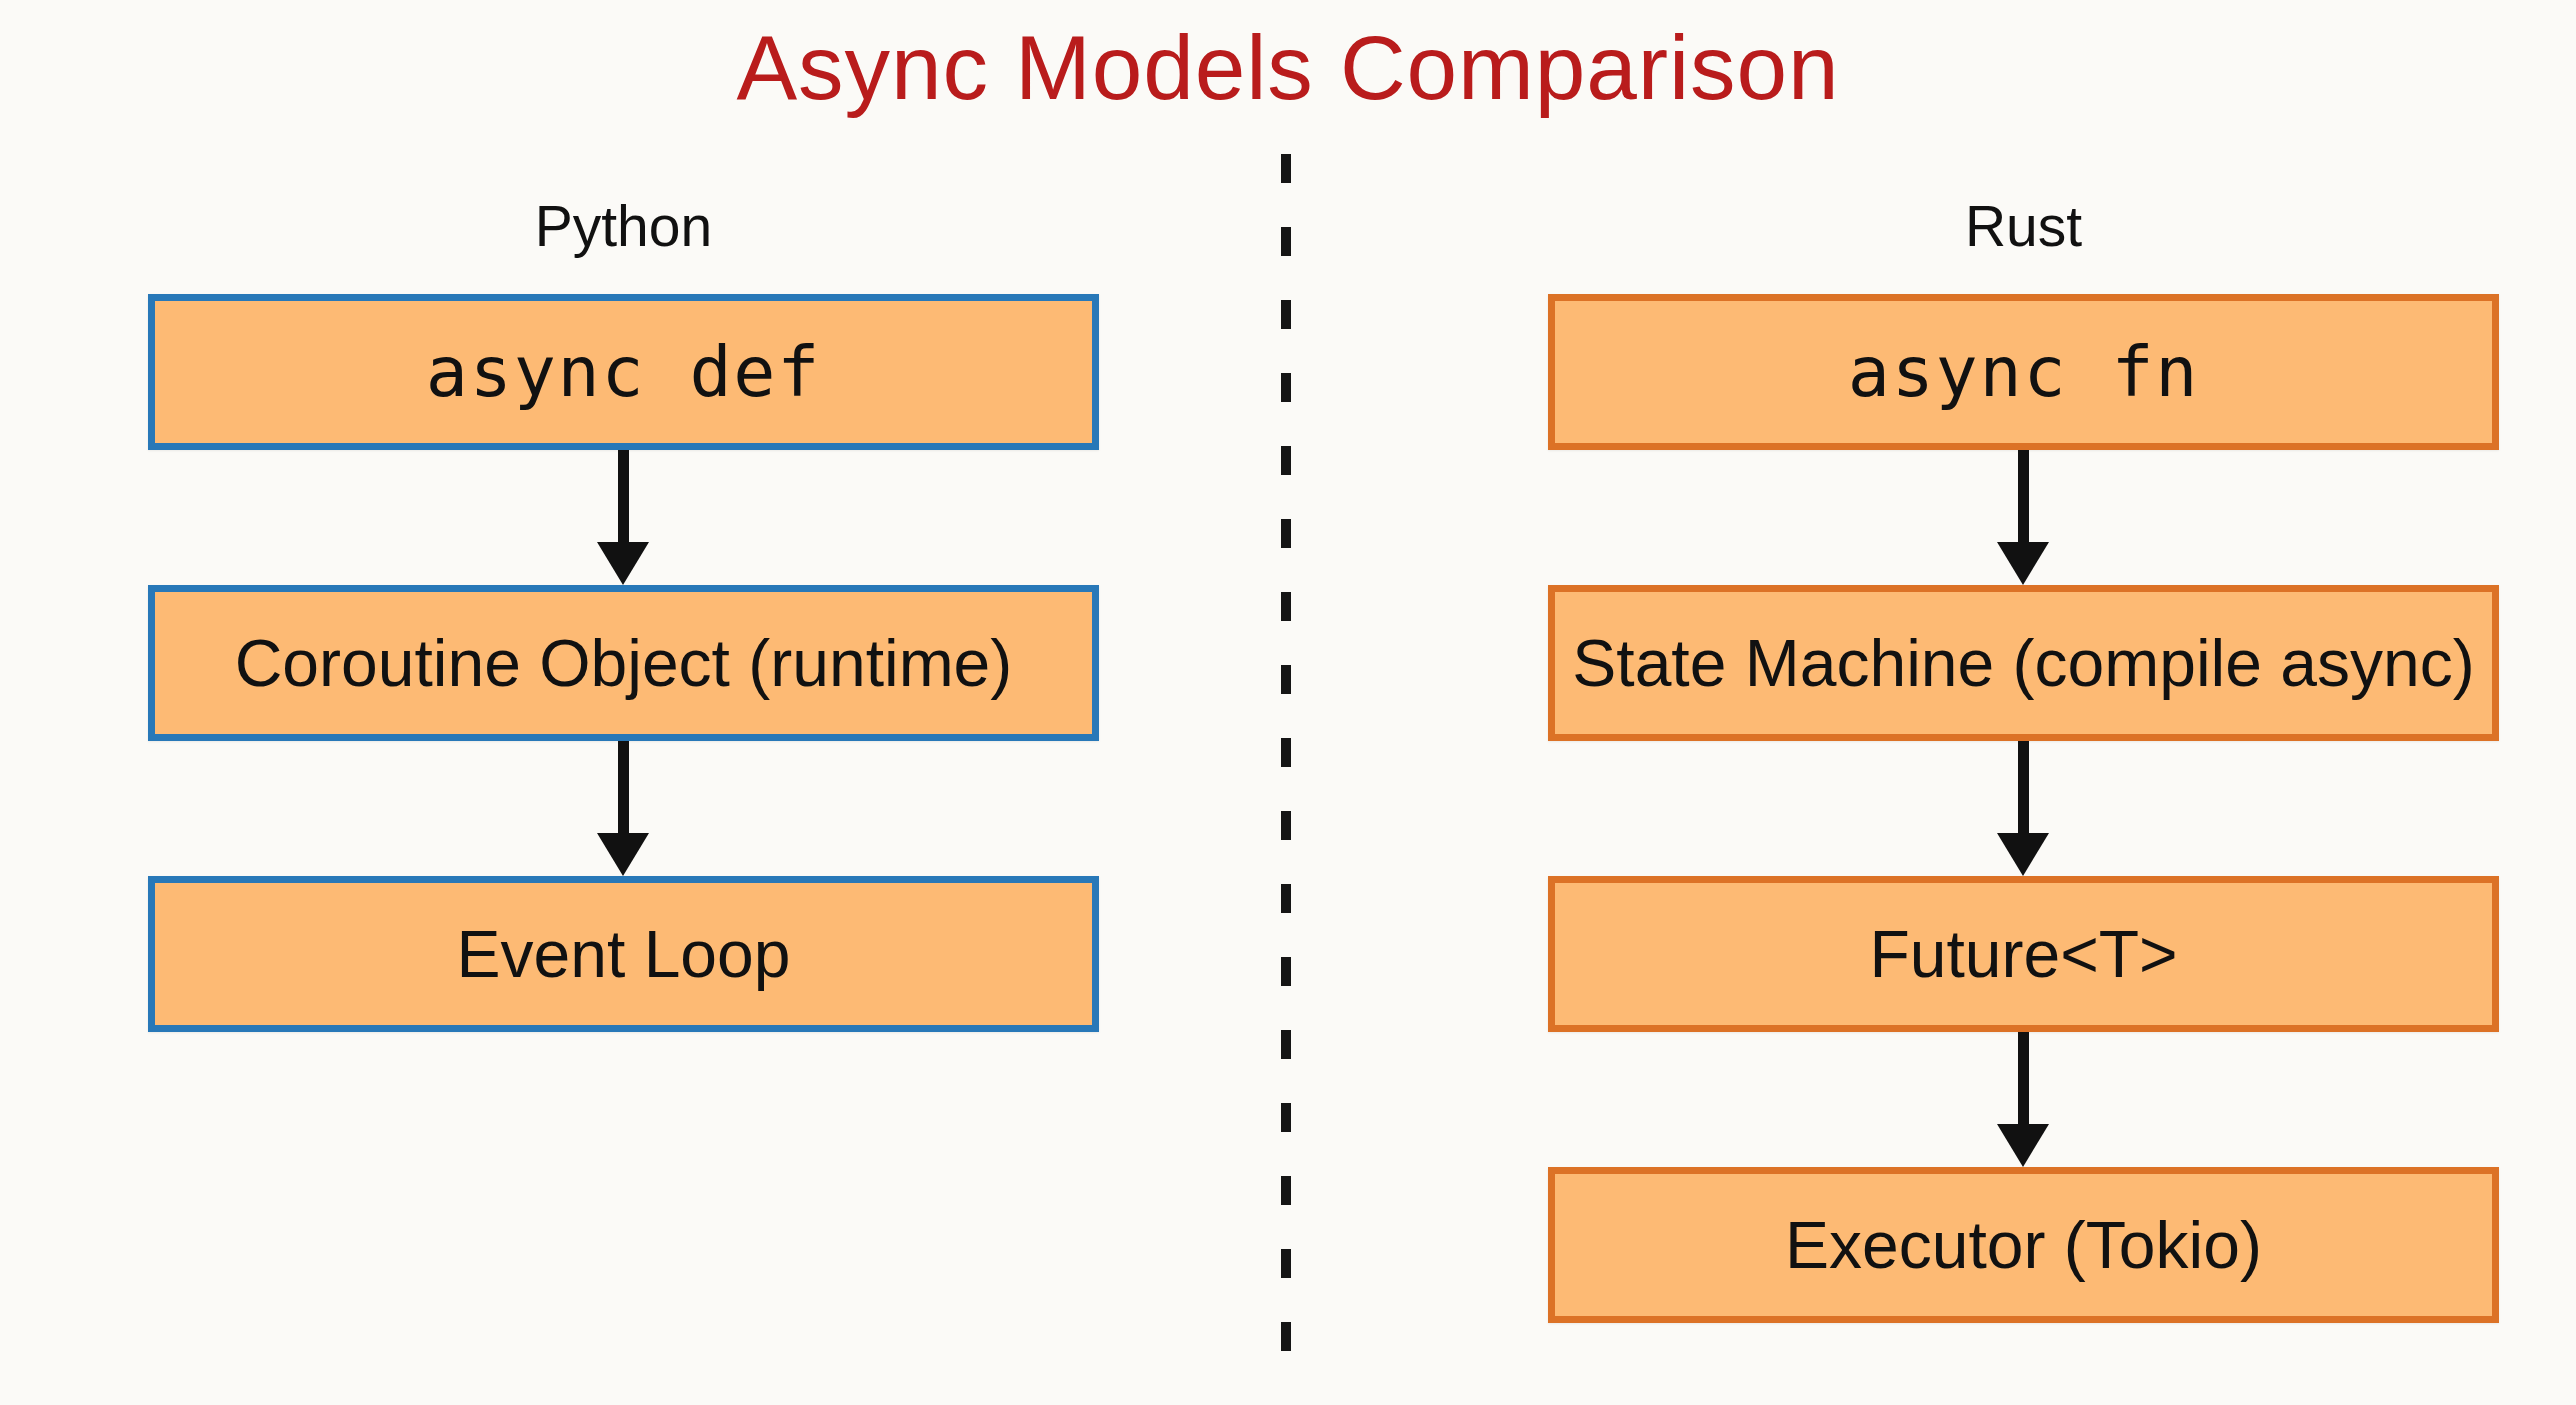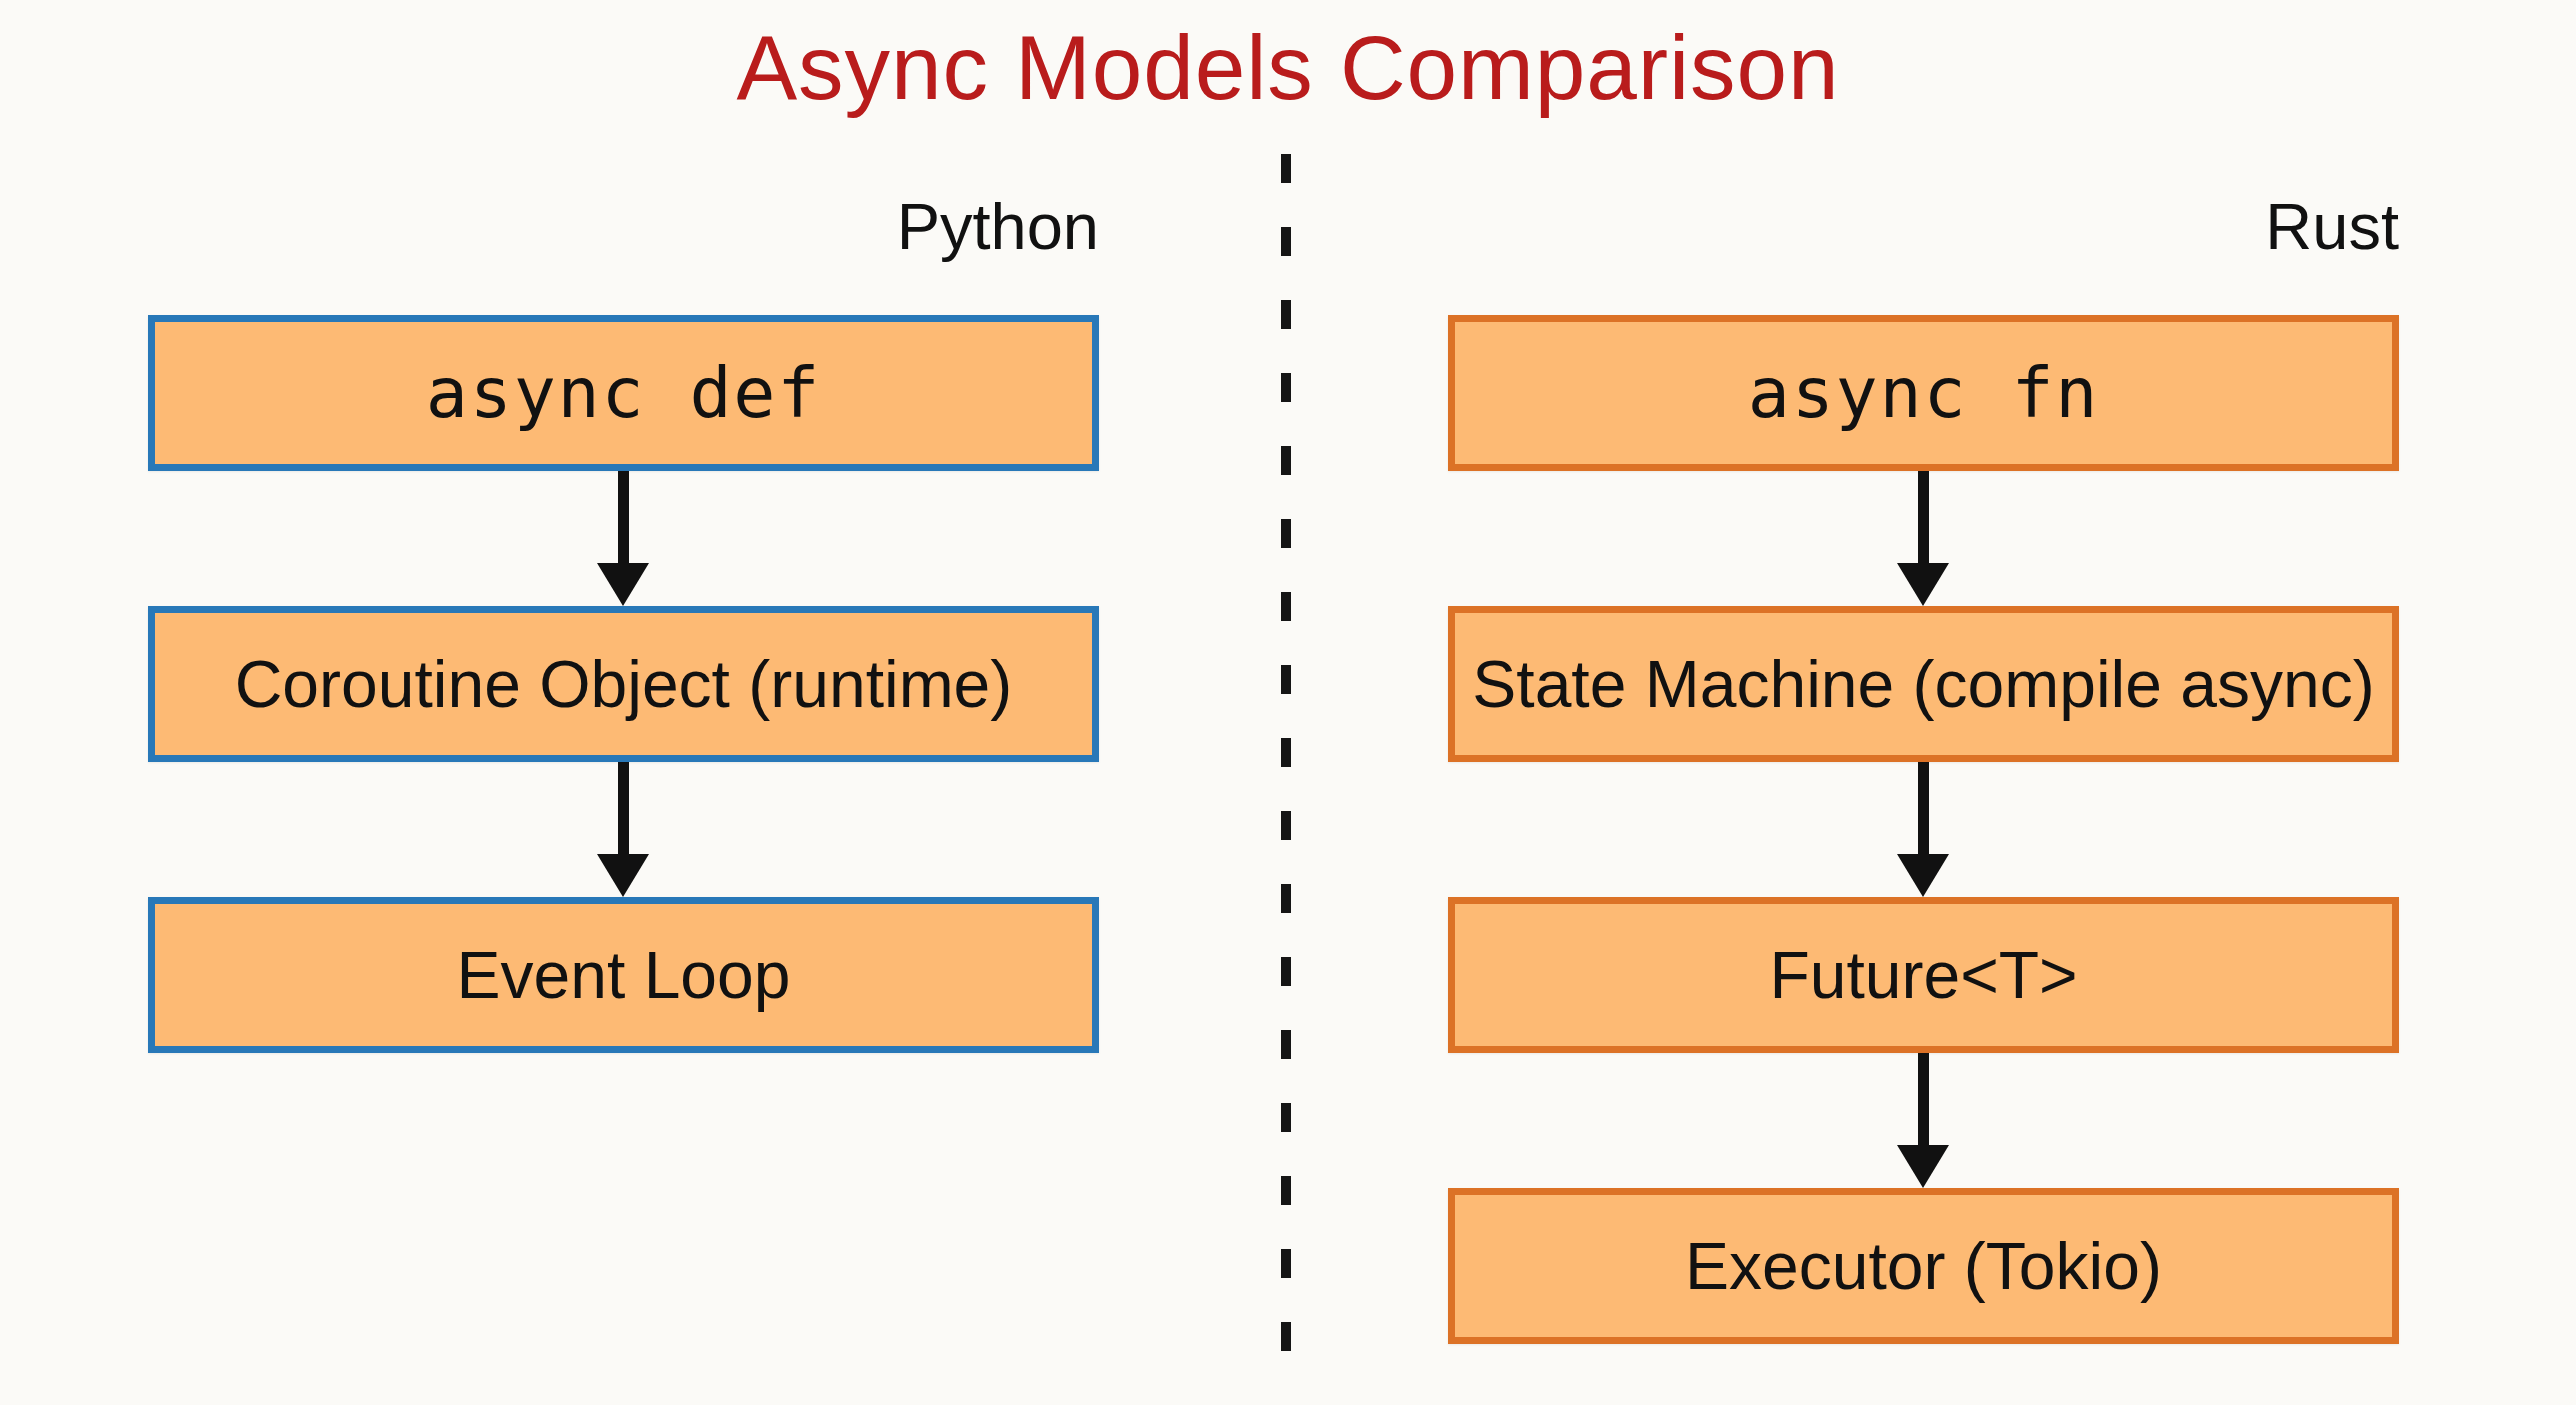--- a/index.html
+++ b/index.html
@@ -34,27 +34,27 @@
       #151515 0px, #151515 29px,
       transparent 29px, transparent 73px
     );
   }
   .column {
     position: absolute;
     top: 178px;
     width: 951px;
   }
   .column.python { left: 148px; }
-  .column.rust  { left: 1448px; }
+  .column.rust  { left: 1548px; }
   .heading {
     height: 97px;
     line-height: 97px;
-    margin-bottom: 40px;
-    text-align: right;
-    font-size: 65px;
+    margin-bottom: 19px;
+    text-align: center;
+    font-size: 57px;
     font-weight: 500;
     color: #111111;
   }
   .node {
     box-sizing: border-box;
     height: 156px;
     border: 7.3px solid #888888;
     background: #fdba74;
     display: flex;
     align-items: center;

